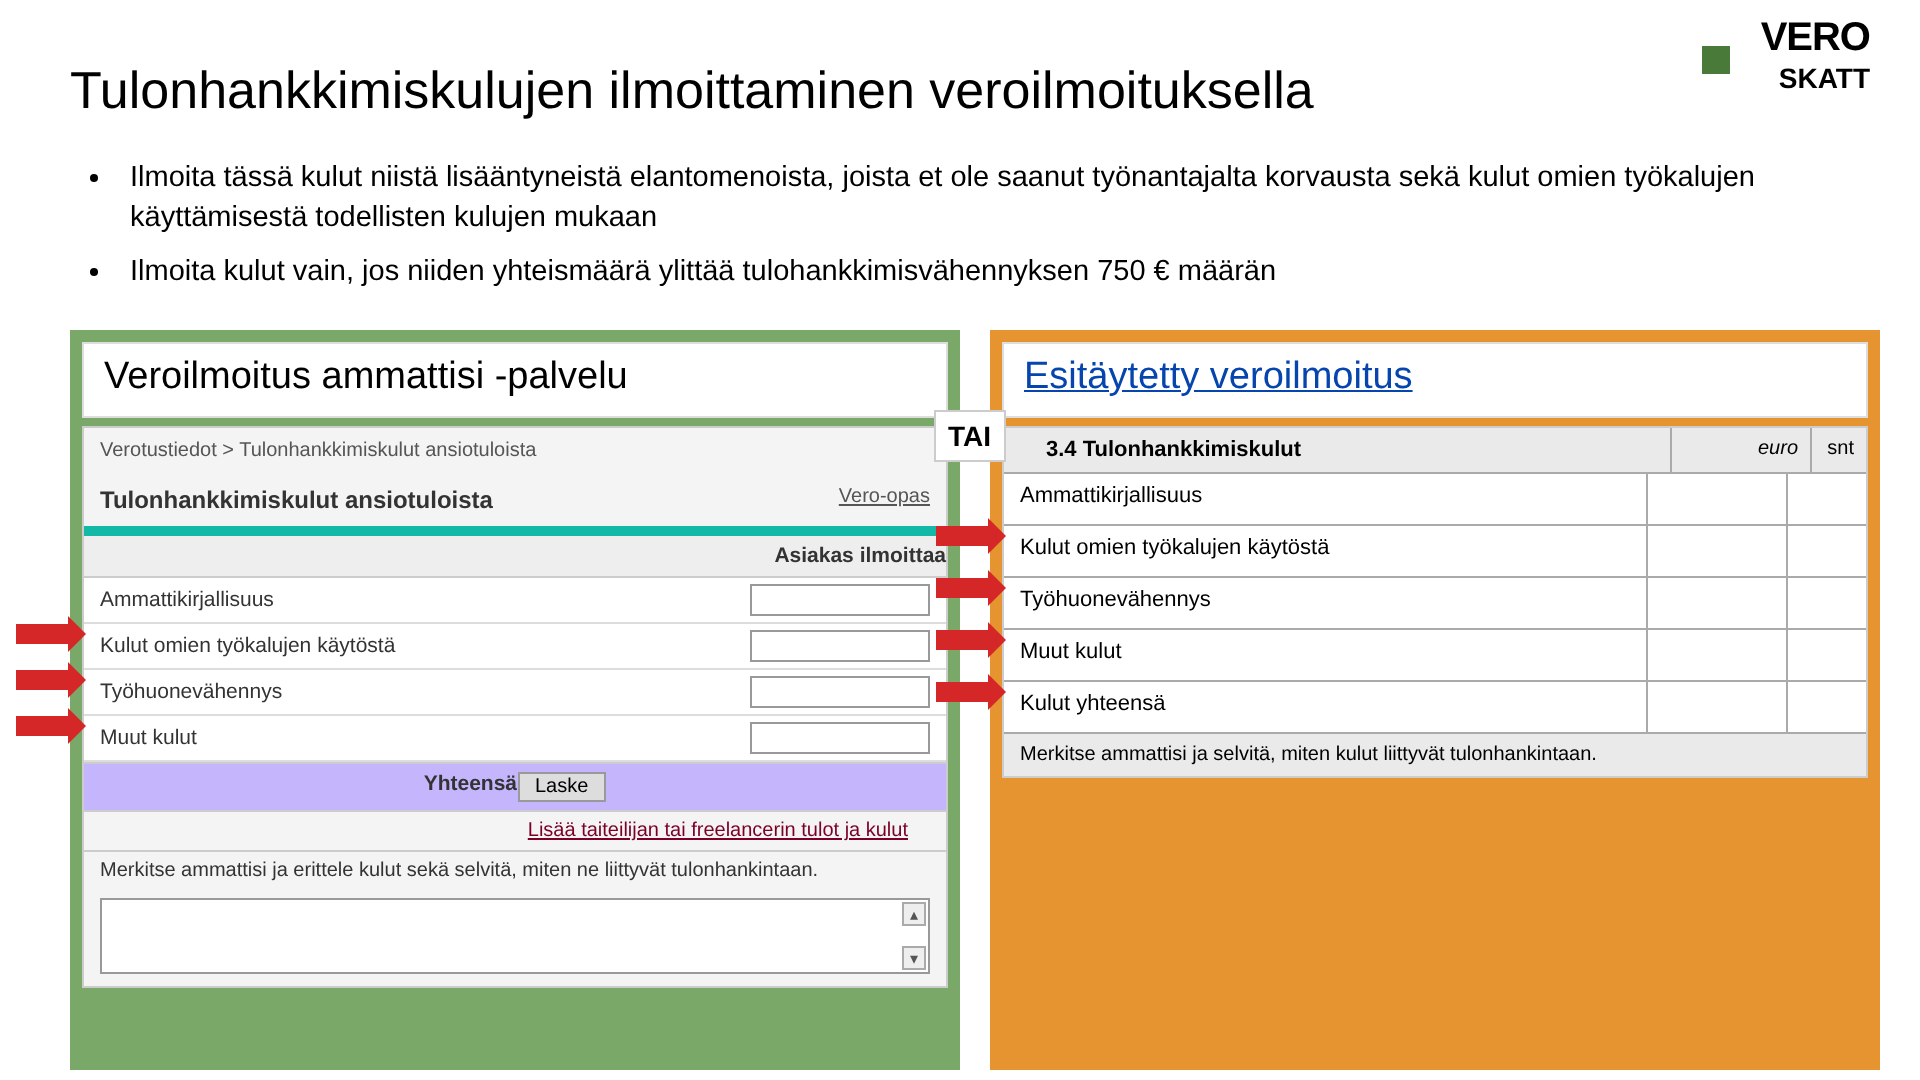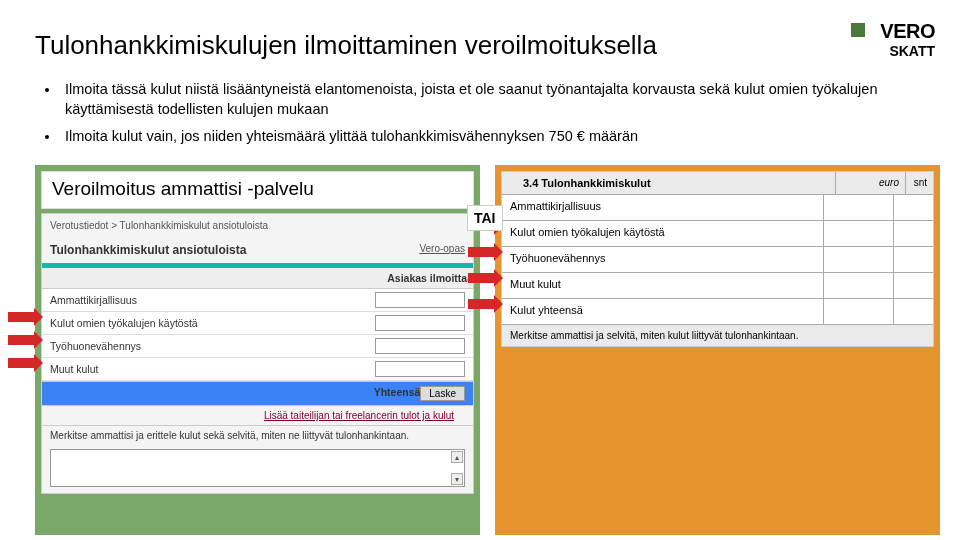--- a/index.html
+++ b/index.html
@@ -1,38 +1,38 @@
 <!DOCTYPE html>
 <html><head>
 <meta charset="utf-8">
 <style>
   * { box-sizing: border-box; margin: 0; padding: 0; }
   body { width: 960px; height: 540px; font-family: Arial, sans-serif; position: relative; background: #fff; overflow: hidden; }
   .title { font-size: 26px; font-weight: 400; padding: 30px 0 0 35px; color: #000; }
-  .logo { position: absolute; top: 20px; right: 25px; text-align: right; }
+  .logo { position: absolute; top: 8px; right: 25px; text-align: right; }
   .logo-vero { font-weight: 900; font-size: 20px; letter-spacing: -0.5px; color: #000; }
   .logo-skatt { font-weight: 700; font-size: 14px; color: #000; }
   .logo-box { position:absolute; top:23px; right:95px; width:14px; height:14px; background:#4a7a3a; }
   .bullets { padding: 18px 30px 12px 50px; font-size: 14.5px; color: #000; line-height: 1.4; }
   .bullets li { list-style: disc; margin-bottom: 6px; margin-left: 10px; padding-left: 5px; }
   .panels { position: absolute; top: 165px; left: 35px; right: 20px; bottom: 0; }
   .panel { position: absolute; top: 0; bottom: 5px; }
   .panel-left { left: 0; width: 445px; background: #7aa868; padding: 6px; }
   .panel-right { right: 0; width: 445px; background: #e5942f; padding: 6px; }
   .panel-title { font-size: 19px; font-weight: 400; color: #000; background: #fff; padding: 6px 10px 8px 10px; margin-bottom: 4px; border:1px solid #ddd; }
   .panel-right .panel-title { color: #0645AD; text-decoration: underline; }
   .form-area { background: #f4f4f4; border: 1px solid #ccc; font-size: 10.5px; color: #333; }
   .breadcrumb { padding: 6px 8px; font-size: 10px; color: #555; }
   .form-header { padding: 6px 8px; font-weight: bold; font-size: 12px; border-bottom: 5px solid #14b8a6; display:flex; justify-content:space-between; }
   .form-header a { color:#555; text-decoration:underline; font-weight:normal; font-size:10px; }
   .sub-header { text-align: right; padding: 4px 0; font-weight: bold; background: #eee; border-bottom: 1px solid #ccc; font-size:10.5px; }
   .form-row { display: flex; align-items: center; padding: 3px 8px; border-bottom: 1px solid #ddd; background:#fff; }
   .form-row .label { flex: 1; font-size: 10.5px; }
   .form-row input[type=text] { width: 90px; height: 16px; border: 1px solid #999; font-size:10px; }
-  .total-row { background: #3b82f6; font-weight: bold; padding: 4px 8px; border-top:1px solid #ccc; border-bottom:1px solid #ccc; display:flex; justify-content:flex-end; }
+  .total-row { background: #c4b5fd; font-weight: bold; padding: 4px 8px; border-top:1px solid #ccc; border-bottom:1px solid #ccc; display:flex; justify-content:center; }
   .total-row button { font-size:10px; padding:1px 8px; border:1px solid #999; background:#ddd; cursor:pointer; }
   .link-row { text-align: right; padding: 4px 19px; font-size: 10px; }
   .link-row a { color: #7a0026; text-decoration: underline; }
   .note-row { padding: 4px 8px; font-size: 10px; background:#f4f4f4; border-top:1px solid #ccc; }
   .textarea { margin: 4px 8px 6px 8px; border: 1px solid #999; background: #fff; height: 38px; position:relative; }
   .textarea .scroll-up, .textarea .scroll-down { position:absolute; right:1px; width:12px; height:12px; font-size:8px; text-align:center; line-height:12px; color:#555; border:1px solid #aaa; background:#eee;}
   .textarea .scroll-up { top:1px; }
   .textarea .scroll-down { bottom:1px; }
   .red-arrow { width: 26px; height: 10px; background: #d62728; position: relative; }
   .red-arrow::after { content:''; position:absolute; right:-9px; top:-4px; border-left:9px solid #d62728; border-top:9px solid transparent; border-bottom:9px solid transparent; }
@@ -124,20 +124,21 @@
       <div class="note-row">Merkitse ammattisi ja erittele kulut sekä selvitä, miten ne liittyvät tulonhankintaan.</div>
       <div class="textarea">
         <div class="scroll-up">▴</div>
         <div class="scroll-down">▾</div>
       </div>
     </div>
   </div>
 
   <div class="panel panel-right">
     <div class="tai-badge">TAI</div>
+    <div class="panel-title">Esitäytetty veroilmoitus</div>
     <div class="pretable">
       <div class="pt-head">
         <div class="c1">3.4 Tulonhankkimiskulut</div>
         <div class="c2">euro</div>
         <div class="c3">snt</div>
       </div>
       <div class="pt-wrap">
         <div class="pt-row">
           <div class="c1">Ammattikirjallisuus</div>
             <div class="c2"></div>

